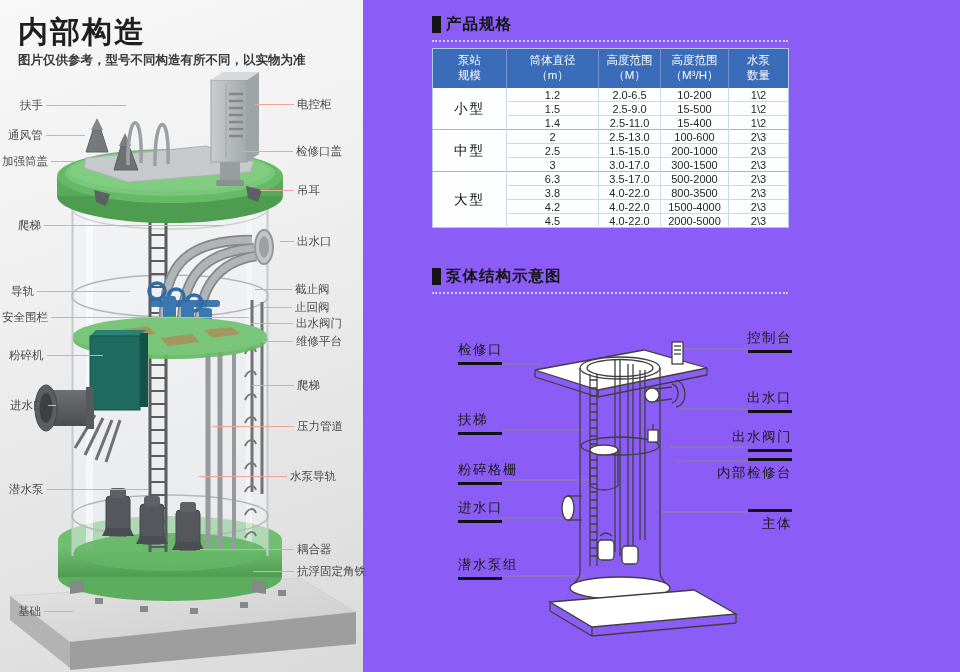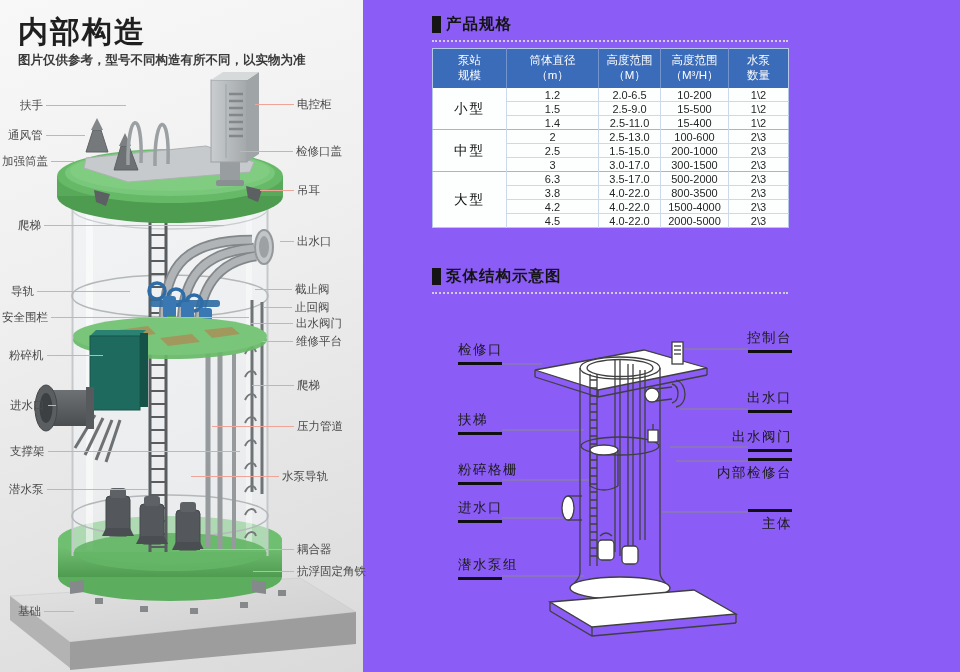--- a/index.html
+++ b/index.html
@@ -254,24 +254,20 @@
         <i style="width:198px"></i>
       </div>
     <div class="plbl" style="top:348px;left:9px">
         <span>粉碎机</span>
         <i style="width:56px"></i>
       </div>
     <div class="plbl" style="top:398px;left:10px">
         <span>进水口</span>
         <i style="width:8px"></i>
       </div>
-    <div class="plbl" style="top:444px;left:10px">
-        <span>支撑架</span>
-        <i style="width:192px"></i>
-      </div>
     <div class="plbl" style="top:482px;left:9px">
         <span>潜水泵</span>
         <i style="width:101px"></i>
       </div>
     <div class="plbl" style="top:604px;left:18px">
         <span>基础</span>
         <i style="width:30px"></i>
       </div>
 
     <div class="plbl r" style="top:97px;left:255px">
@@ -307,21 +303,21 @@
         <i style="width:31px"></i>
       </div>
     <div class="plbl r" style="top:378px;left:252px">
         <span>爬梯</span>
         <i style="width:42px"></i>
       </div>
     <div class="plbl r" style="top:419px;left:212px">
         <span>压力管道</span>
         <i style="width:82px"></i>
       </div>
-    <div class="plbl r" style="top:469px;left:191px">
+    <div class="plbl r" style="top:469px;left:199px">
         <span>水泵导轨</span>
         <i style="width:88px"></i>
       </div>
     <div class="plbl r" style="top:542px;left:200px">
         <span>耦合器</span>
         <i style="width:94px"></i>
       </div>
     <div class="plbl r" style="top:564px;left:253px">
         <span>抗浮固定角铁</span>
         <i style="width:41px"></i>

